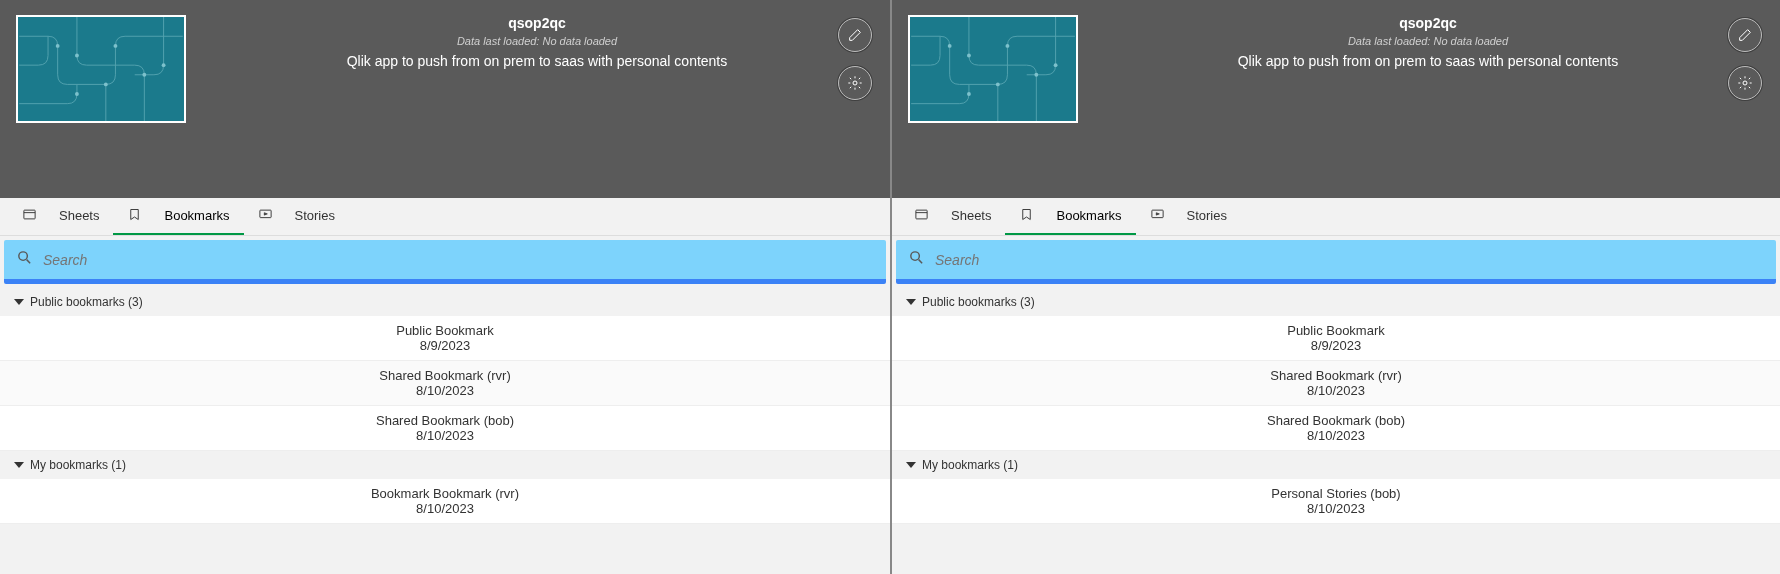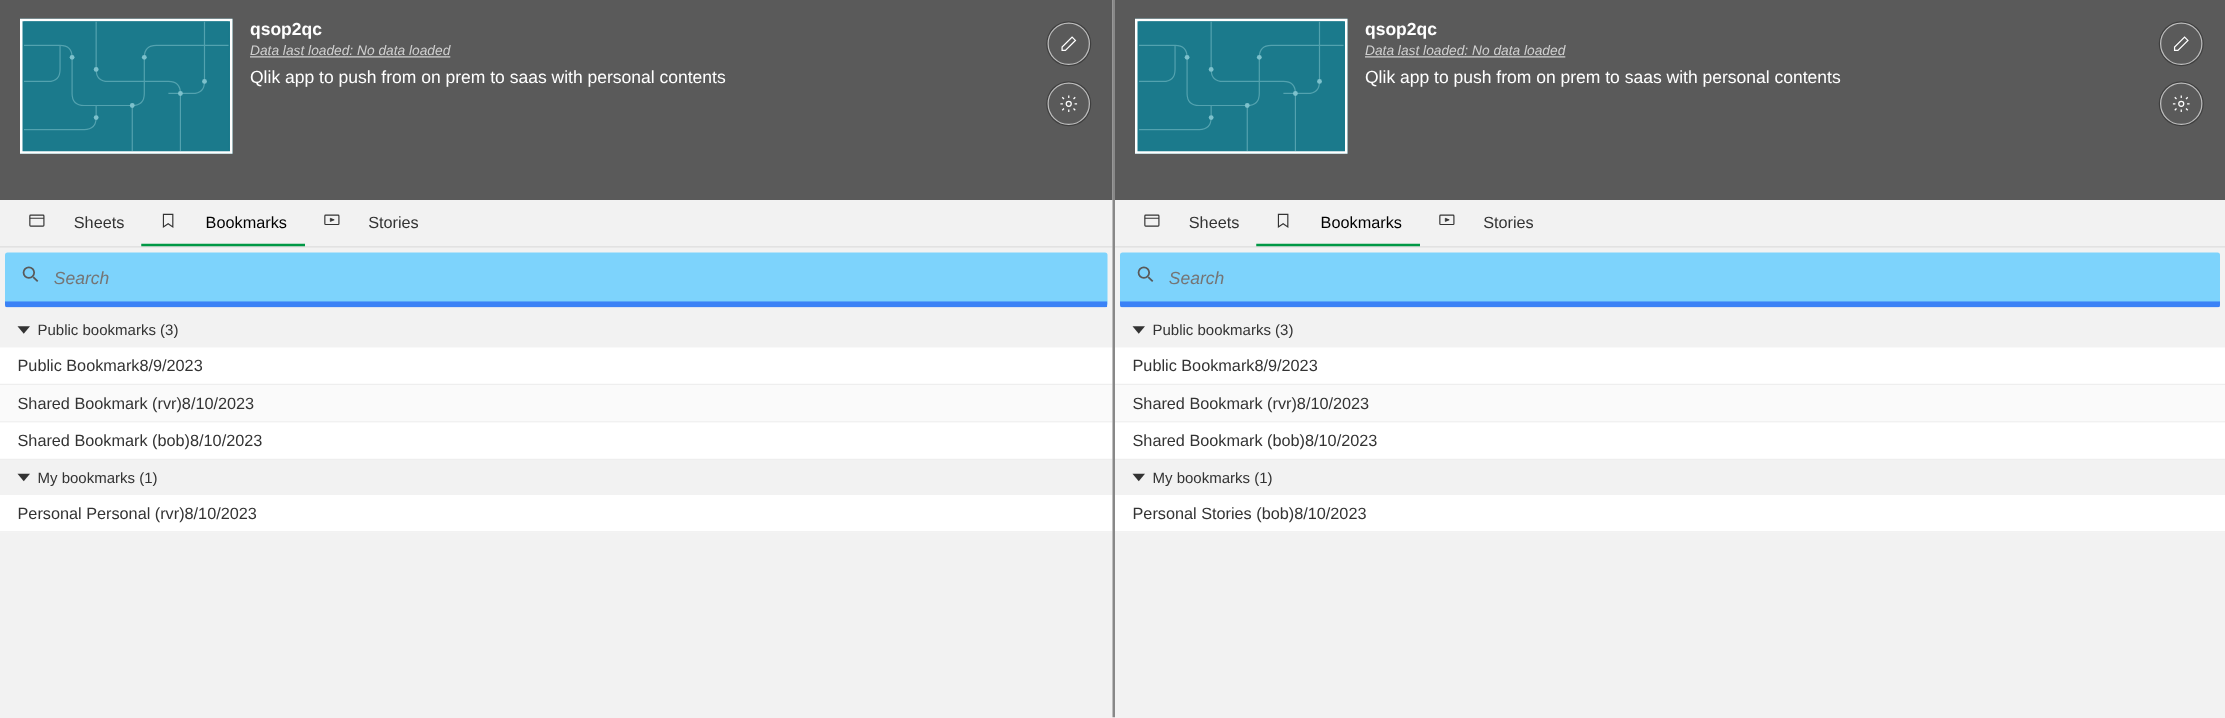--- a/index.html
+++ b/index.html
@@ -13,38 +13,39 @@
   .pane {
     width: 50%;
     height: 100%;
     display: flex;
     flex-direction: column;
     position: relative;
   }
   .pane + .pane { border-left: 2px solid #888; }
   .header {
     background: #5a5a5a;
-    height: 160px;
+    height: 198px;
     padding: 15px 16px 1px 16px;
     display: flex;
     position: relative;
+    text-align: center;
   }
   .thumb {
     width: 170px;
     height: 108px;
     background: #1b7a8c;
     border: 2px solid #fff;
     flex-shrink: 0;
     position: relative;
     overflow: hidden;
   }
   .thumb svg { width: 100%; height: 100%; }
   .meta { padding-left: 14px; color: #fff; flex: 1; }
   .meta .title { font-size: 14px; font-weight: 700; }
-  .meta .sub { font-size: 11px; font-style: italic; color: #d0d0d0; margin-top: 4px; text-decoration: underline; }
+  .meta .sub { font-size: 11px; font-style: italic; color: #d0d0d0; margin-top: 4px; }
   .meta .desc { font-size: 14px; margin-top: 6px; }
   .icon-col {
     position: absolute;
     right: 18px;
     top: 18px;
     display: flex;
     flex-direction: column;
     gap: 14px;
   }
   .circ-btn {
@@ -111,28 +112,29 @@
   .section-head .tri {
     display: inline-block;
     width: 0; height: 0;
     border-left: 5px solid transparent;
     border-right: 5px solid transparent;
     border-top: 6px solid #333;
     margin-right: 6px;
   }
   .row {
     display: flex;
-    justify-content: flex-start;
+    justify-content: space-between;
     align-items: center;
     padding: 7px 14px;
     font-size: 13px;
     color: #333;
     background: #fff;
     border-bottom: 1px solid #eee;
     cursor: pointer;
+    flex-direction: column;
   }
   .row:nth-child(even) { background: #fafafa; }
 </style>
 </head>
 <body>
 
 <div class="pane">
     <div class="header">
       <div class="thumb"><svg viewBox="0 0 170 108" xmlns="http://www.w3.org/2000/svg">
     <rect width="170" height="108" fill="#1b7a8c"></rect>
@@ -216,21 +218,21 @@
     </div>
     <div class="row">
       <span>Shared Bookmark (bob)</span>
       <span>8/10/2023</span>
     </div>
     <div class="section-head">
       <span class="tri"></span>
       <span>My bookmarks (1)</span>
     </div>
     <div class="row">
-      <span>Personal Personal (rvr)</span>
+      <span>Bookmark Bookmark (rvr)</span>
       <span>8/10/2023</span>
     </div>
   </div>
 <div class="pane">
     <div class="header">
       <div class="thumb"><svg viewBox="0 0 170 108" xmlns="http://www.w3.org/2000/svg">
     <rect width="170" height="108" fill="#1b7a8c"></rect>
     <g stroke="#5aa7b3" stroke-width="1" fill="none" opacity="0.9">
       <path d="M0 20 H30 Q40 20 40 30 V60 Q40 70 50 70 H90 Q100 70 100 60 V30 Q100 20 110 20 H170"></path>
       <path d="M0 50 H20 Q30 50 30 40 V20"></path>

